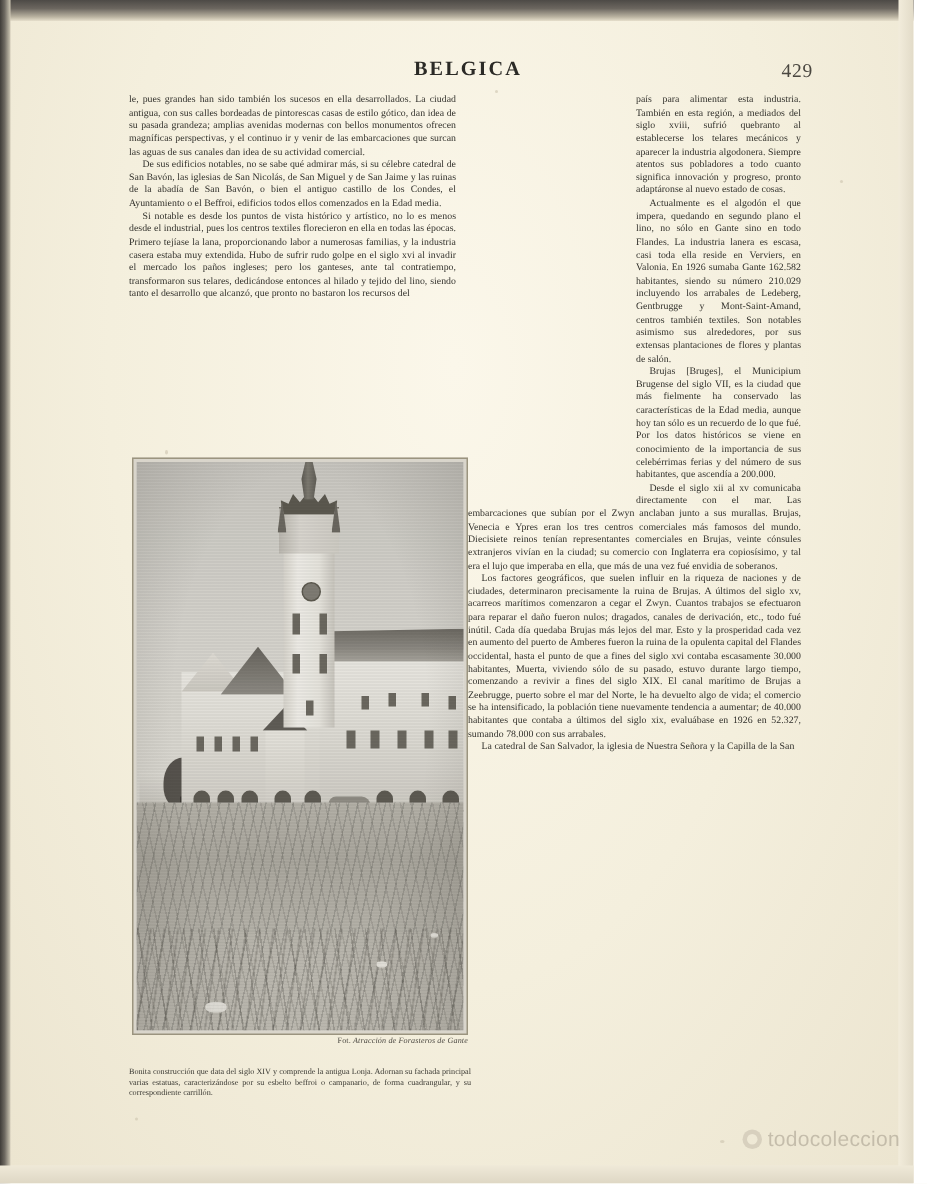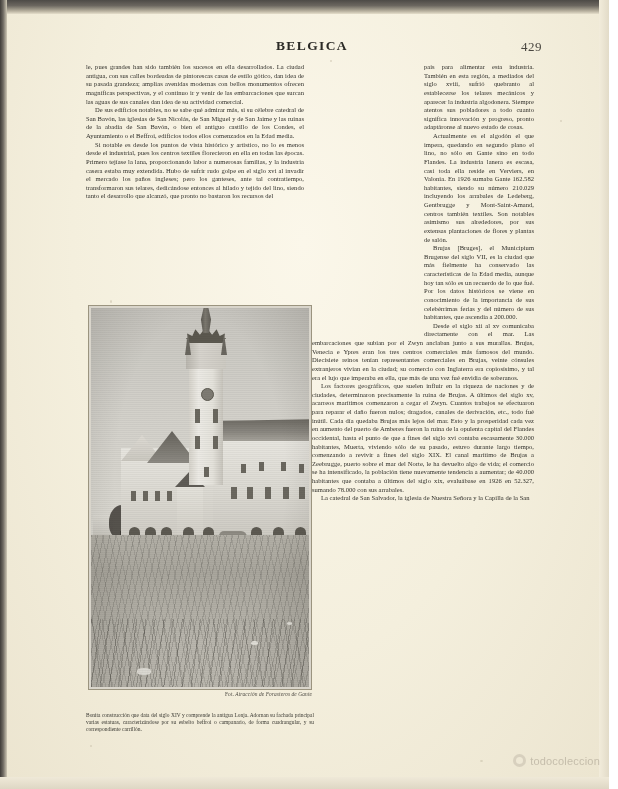--- a/index.html
+++ b/index.html
@@ -393,21 +393,21 @@
   }
   .wm-mark::after {
     content: "";
     position: absolute;
     left: 3px; top: 3px;
     width: 7px; height: 7px;
     border-radius: 50%;
     background: #efe9d8;
   }
   .wm-text {
-    font-size: 11px;
+    font-size: 14px;
     color: #8d8475;
     letter-spacing: .2px;
     font-family: "Liberation Sans","DejaVu Sans",sans-serif;
   }
 </style>
 </head>
 <body>
 
 <div class="scan">
 

